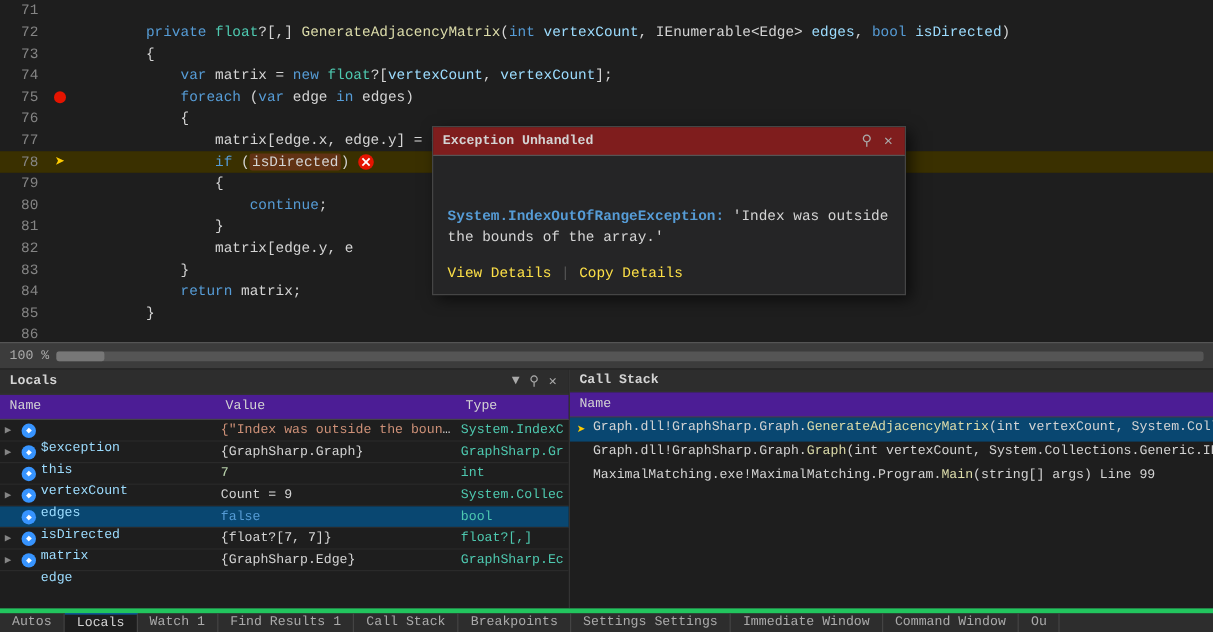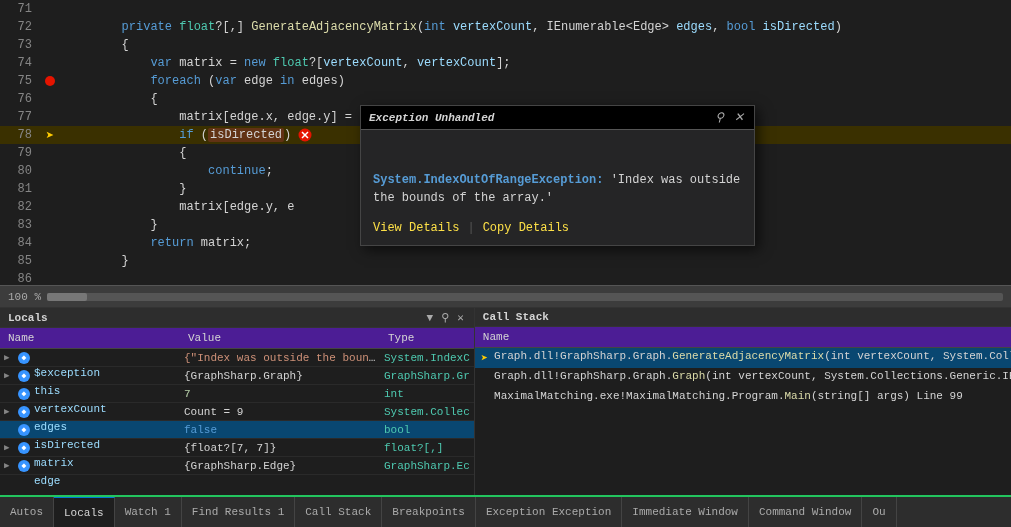--- a/index.html
+++ b/index.html
@@ -89,27 +89,26 @@
       top: 105px;
       left: 360px;
       width: 395px;
       background: #252526;
       border: 1px solid #454545;
       z-index: 100;
       box-shadow: 4px 4px 12px rgba(0,0,0,0.6);
     }
 
     .exception-header {
-      background: #000000;
+      background: #7f1d1d;
       padding: 4px 8px;
       display: flex;
       align-items: center;
       justify-content: space-between;
       border-bottom: 1px solid #555;
-      font-style: italic;
     }
 
     .exception-title {
       color: #d4d4d4;
       font-size: 11px;
       font-weight: bold;
     }
 
     .exception-header-actions {
       display: flex;
@@ -310,25 +309,25 @@
       color: #d4d4d4;
       white-space: nowrap;
       overflow: hidden;
       text-overflow: ellipsis;
     }
 
     .cs-frame .method-name { color: #dcdcaa; }
 
     
     .bottom-tabs {
-      height: 32px;
+      height: 20px;
       background: #2d2d2d;
       display: flex;
       align-items: center;
-      border-top: 2px solid #22c55e;
+      border-top: 4px solid #22c55e;
       overflow: hidden;
     }
 
     .tab-item {
       padding: 2px 10px;
       font-size: 11px;
       color: #aaa;
       cursor: pointer;
       border-right: 1px solid #444;
       height: 100%;
@@ -667,18 +666,18 @@
 
   </div>
 
   <div class="bottom-tabs">
     <div class="tab-item">Autos</div>
     <div class="tab-item active">Locals</div>
     <div class="tab-item">Watch 1</div>
     <div class="tab-item">Find Results 1</div>
     <div class="tab-item">Call Stack</div>
     <div class="tab-item">Breakpoints</div>
-    <div class="tab-item">Exception Exception</div>
+    <div class="tab-item">Settings Settings</div>
     <div class="tab-item">Immediate Window</div>
     <div class="tab-item">Command Window</div>
     <div class="tab-item">Ou</div>
   </div>
 </div>
 
 </body></html>

